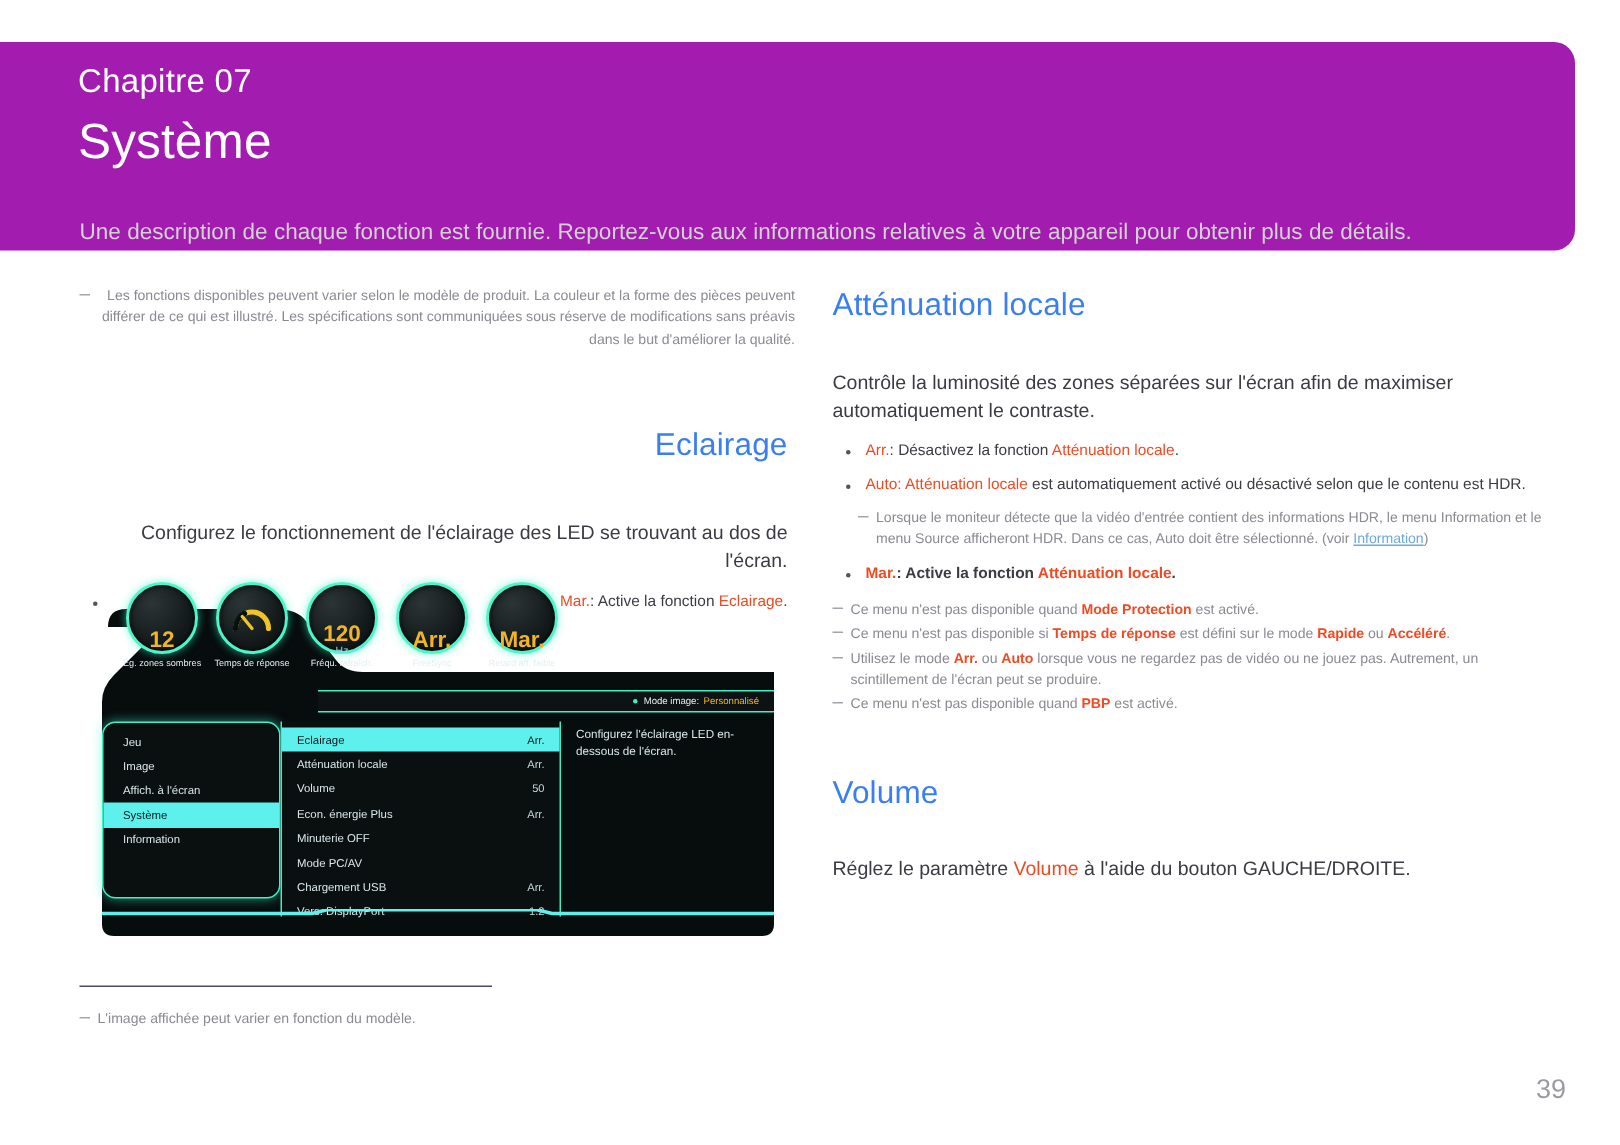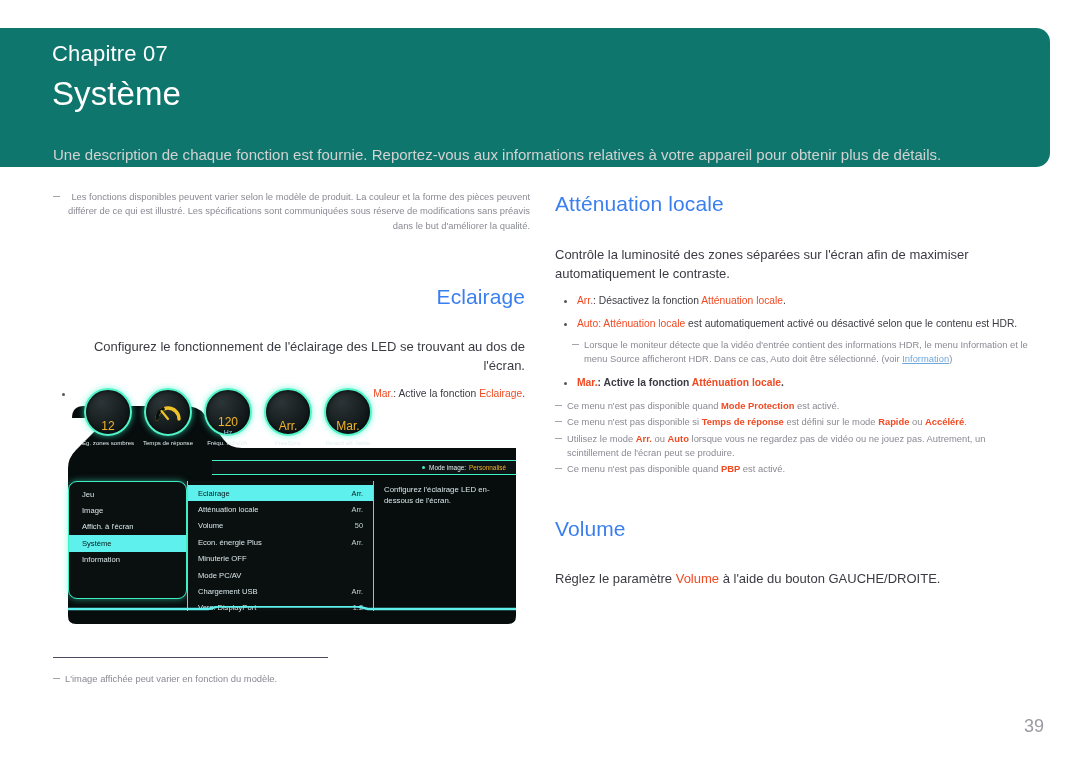--- a/index.html
+++ b/index.html
@@ -16,21 +16,21 @@
     overflow: hidden;
   }
 
   
   #header-banner {
     position: absolute;
     left: 0;
     top: 28px;
     width: 1050px;
     height: 139px;
-    background: #0f766e;
+    background: #a21caf;
     border-radius: 0 14px 14px 0;
   }
   #chapter-label {
     position: absolute;
     left: 52px;
     top: 13px;
     font-size: 22px;
     color: #ffffff;
     letter-spacing: 0.2px;
     font-weight: 400;
@@ -181,24 +181,24 @@
       radial-gradient(circle at 35% 28%, #2b3436 0%, #141a1b 62%, #0c1011 100%);
     border: 2.2px solid #4ff5c8;
     box-shadow: 0 0 6px rgba(60,245,200,0.65), inset 0 0 4px rgba(0,0,0,0.9);
     position: relative;
     display: flex;
     align-items: center;
     justify-content: center;
     flex-direction: column;
   }
   .osd-circle .val {
-    font-size: 12px;
+    font-size: 15px;
     color: #f0b429;
     line-height: 1;
-    font-weight: normal;
+    font-weight: bold;
     margin-top: 28px;
   }
   .osd-circle .unit {
     font-size: 7px;
     color: #8fd9e8;
     line-height: 1;
     margin-top: 1px;
   }
   .osd-caption {
     font-size: 6.1px;
@@ -298,21 +298,21 @@
   <div id="page-title">Système</div>
   <div id="header-desc">Une description de chaque fonction est fournie. Reportez-vous aux informations relatives à votre appareil pour obtenir plus de détails.</div>
 </div>
 
 <div id="left-column" class="column">
 
   <div class="note" style="width:465px;">Les fonctions disponibles peuvent varier selon le modèle de produit. La couleur et la forme des pièces peuvent différer de ce qui est illustré. Les spécifications sont communiquées sous réserve de modifications sans préavis dans le but d'améliorer la qualité.</div>
 
   <h2 class="section-heading" style="margin-top:52px;">Eclairage</h2>
 
-  <p class="body-text" style="margin-top:29px;">Configurez le fonctionnement de l'éclairage des LED se trouvant au dos de l'écran.</p>
+  <p class="body-text" style="margin-top:37px;">Configurez le fonctionnement de l'éclairage des LED se trouvant au dos de l'écran.</p>
 
   <ul class="bullets" style="margin-top:11px;">
     <li>
       <span class="hl">Mar.</span><span>: Active la fonction </span><span class="hl">Eclairage</span><span>.</span>
     </li>
   </ul>
 </div>
 
 <div id="osd">
 

